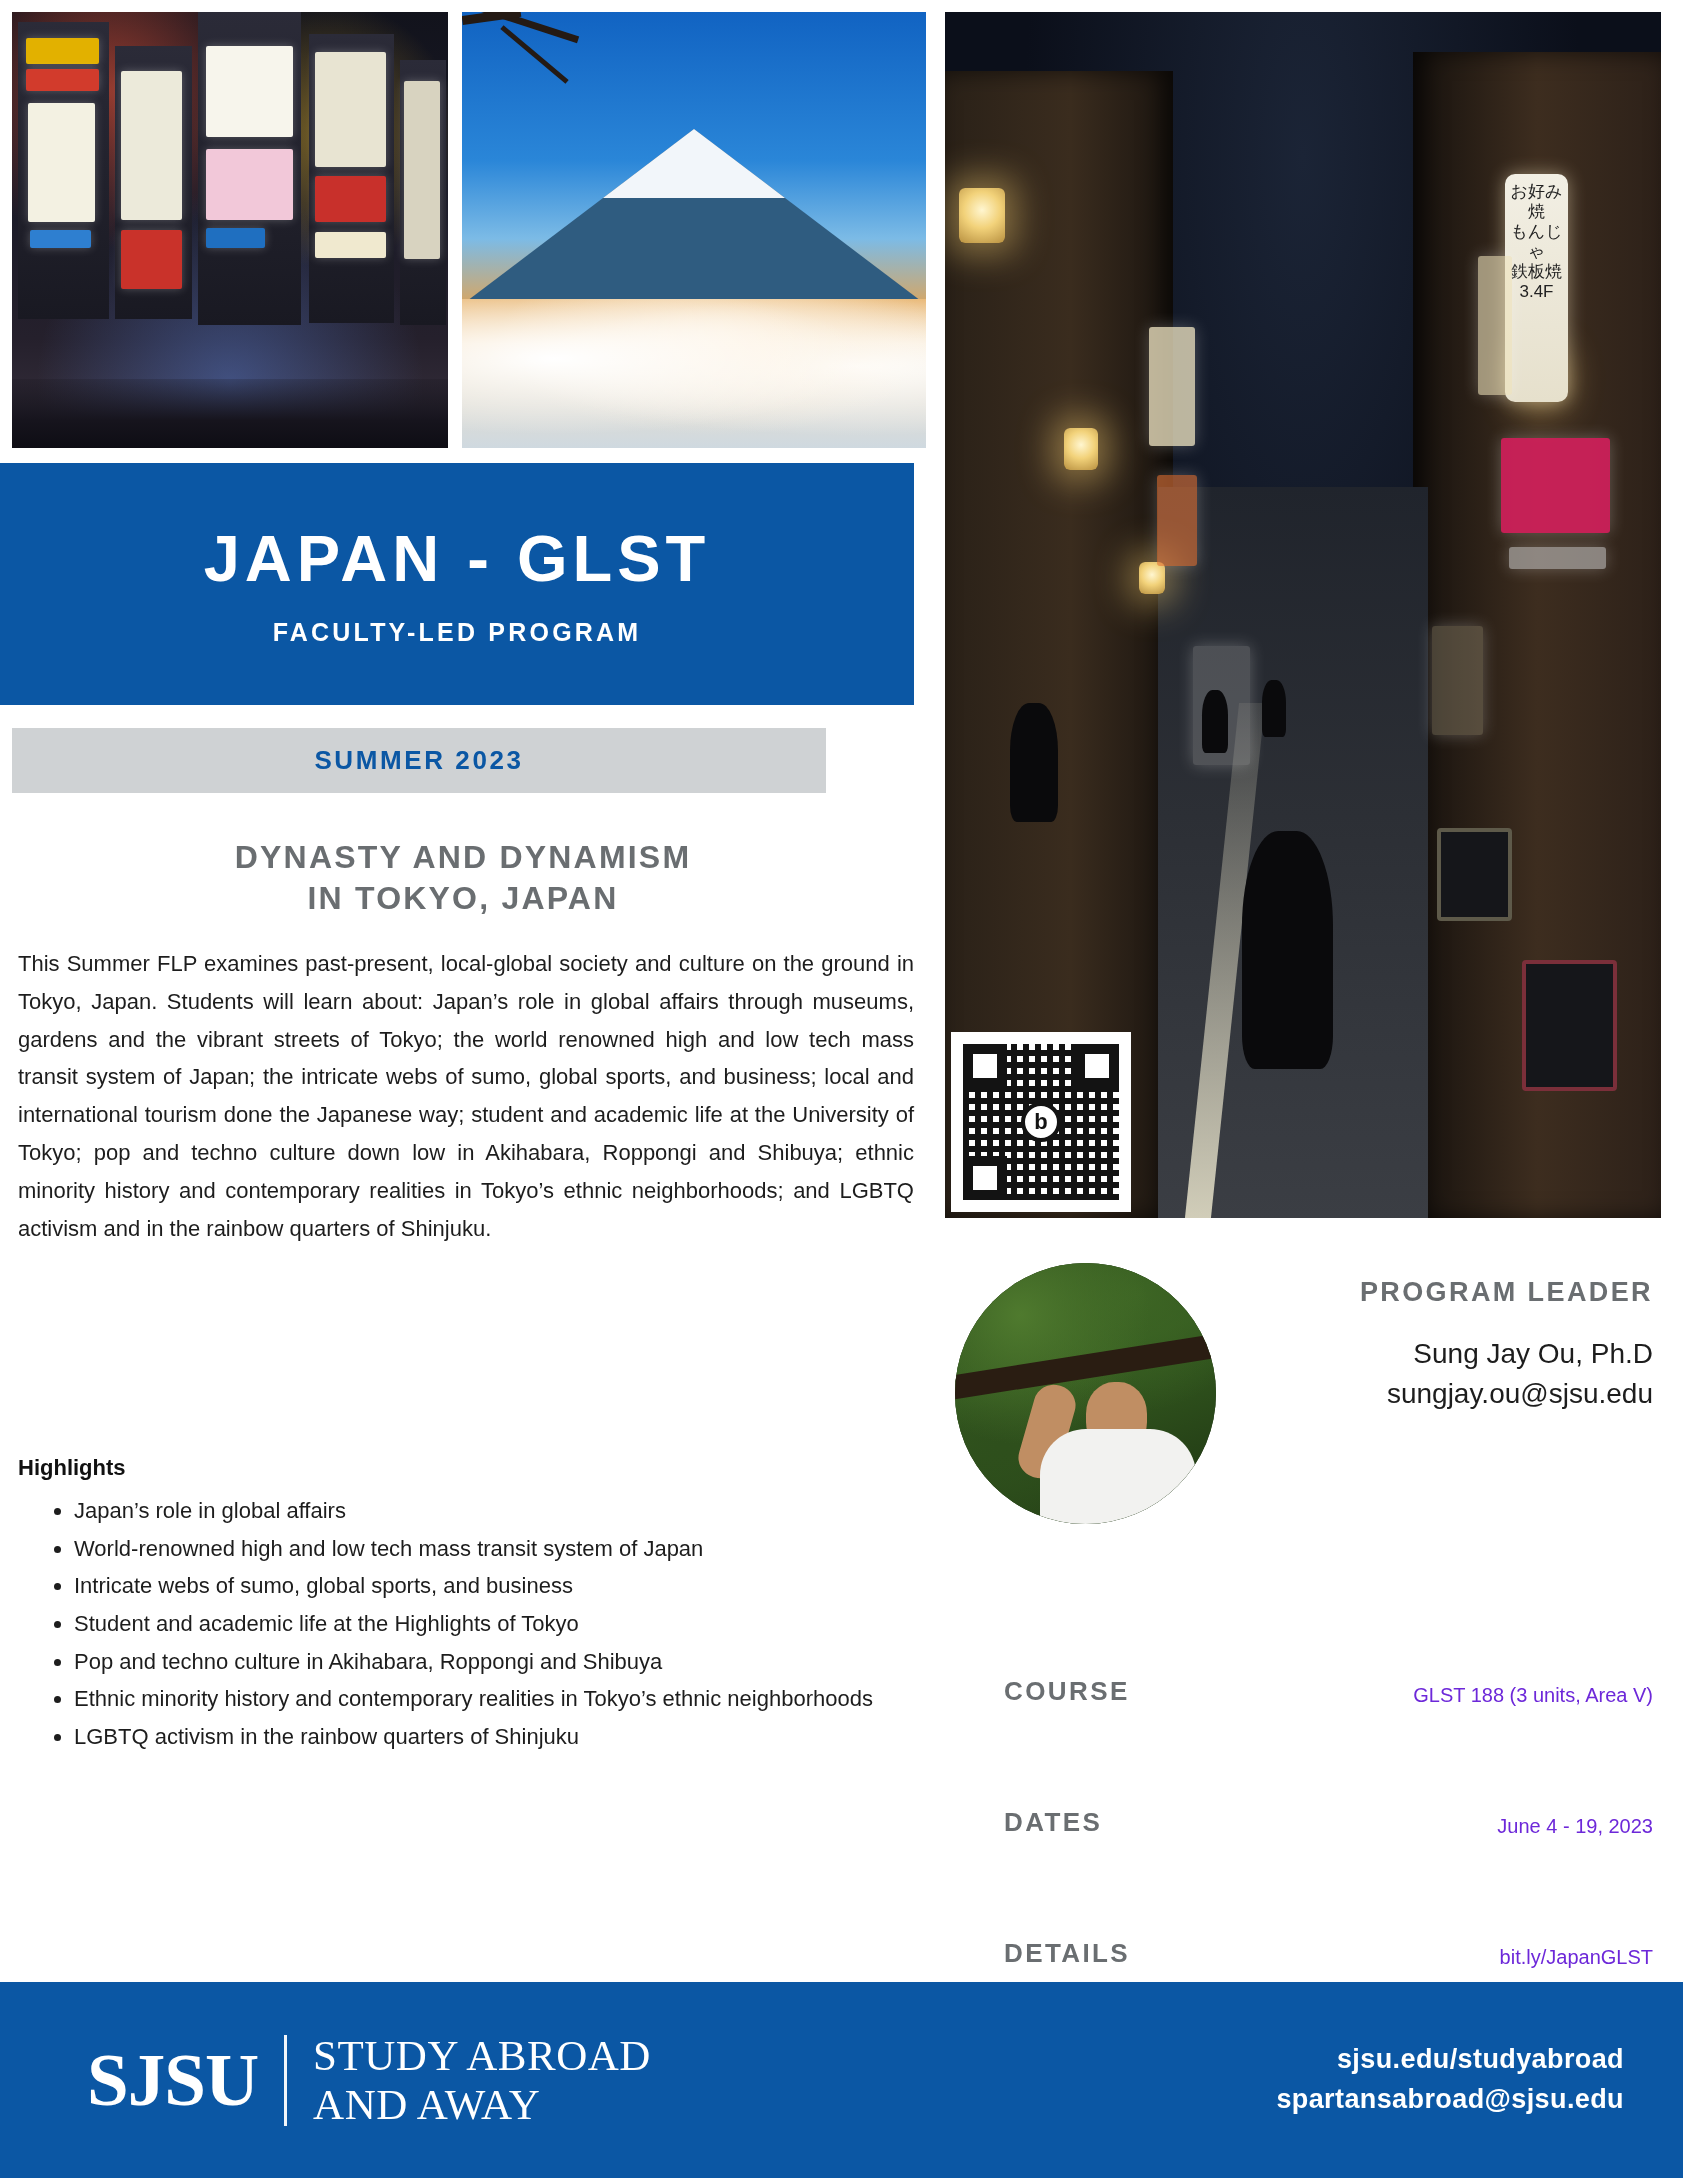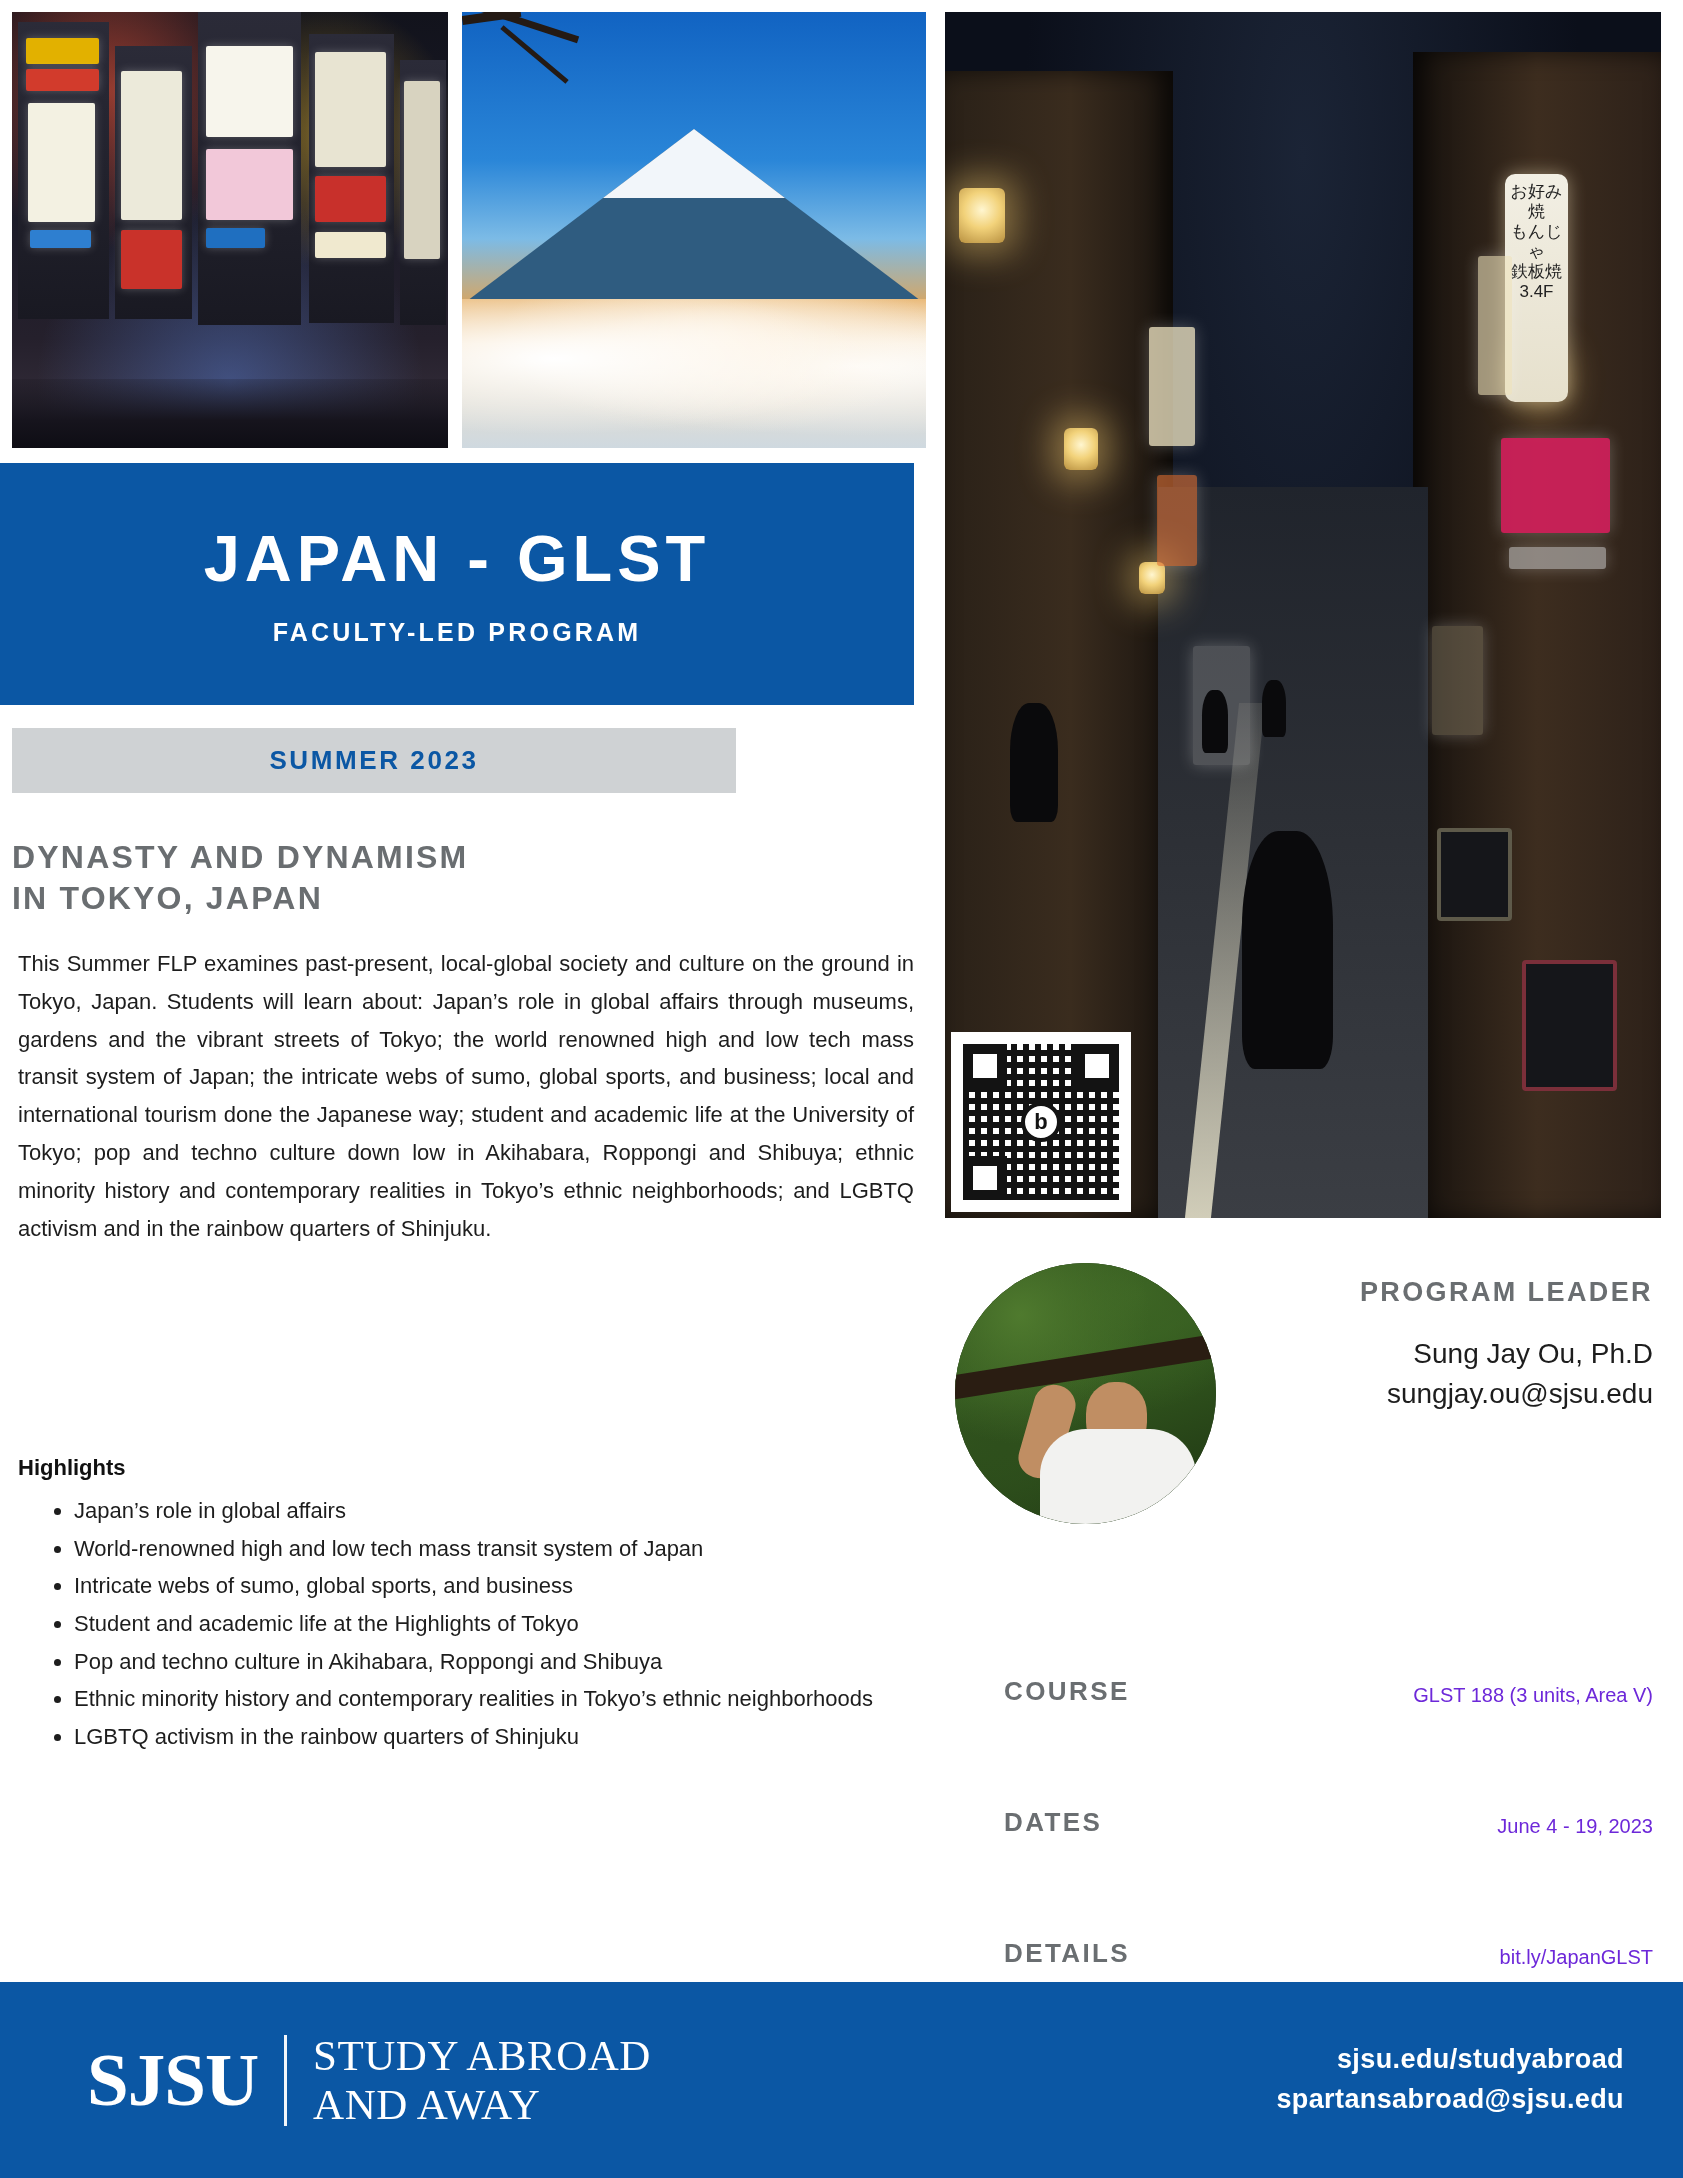--- a/index.html
+++ b/index.html
@@ -137,40 +137,40 @@
     color: #ffffff;
     font-size: 25px;
     font-weight: 700;
     letter-spacing: 3.2px;
   }
 
   .term-band {
     position: absolute;
     left: 12px;
     top: 728px;
-    width: 724px;
+    width: 814px;
     height: 65px;
     background: #cfd2d4;
     display: flex;
     align-items: center;
     justify-content: center;
   }
   .term-band span {
     color: #0b57a4;
     font-size: 26px;
     font-weight: 800;
     letter-spacing: 2.6px;
   }
 
   .course-title {
     position: absolute;
     left: 12px;
     top: 837px;
     width: 902px;
-    text-align: left;
+    text-align: center;
     color: #6a6e71;
     font-size: 32px;
     font-weight: 800;
     letter-spacing: 2.2px;
     line-height: 1.28;
   }
 
   .body-copy {
     position: absolute;
     left: 18px;

